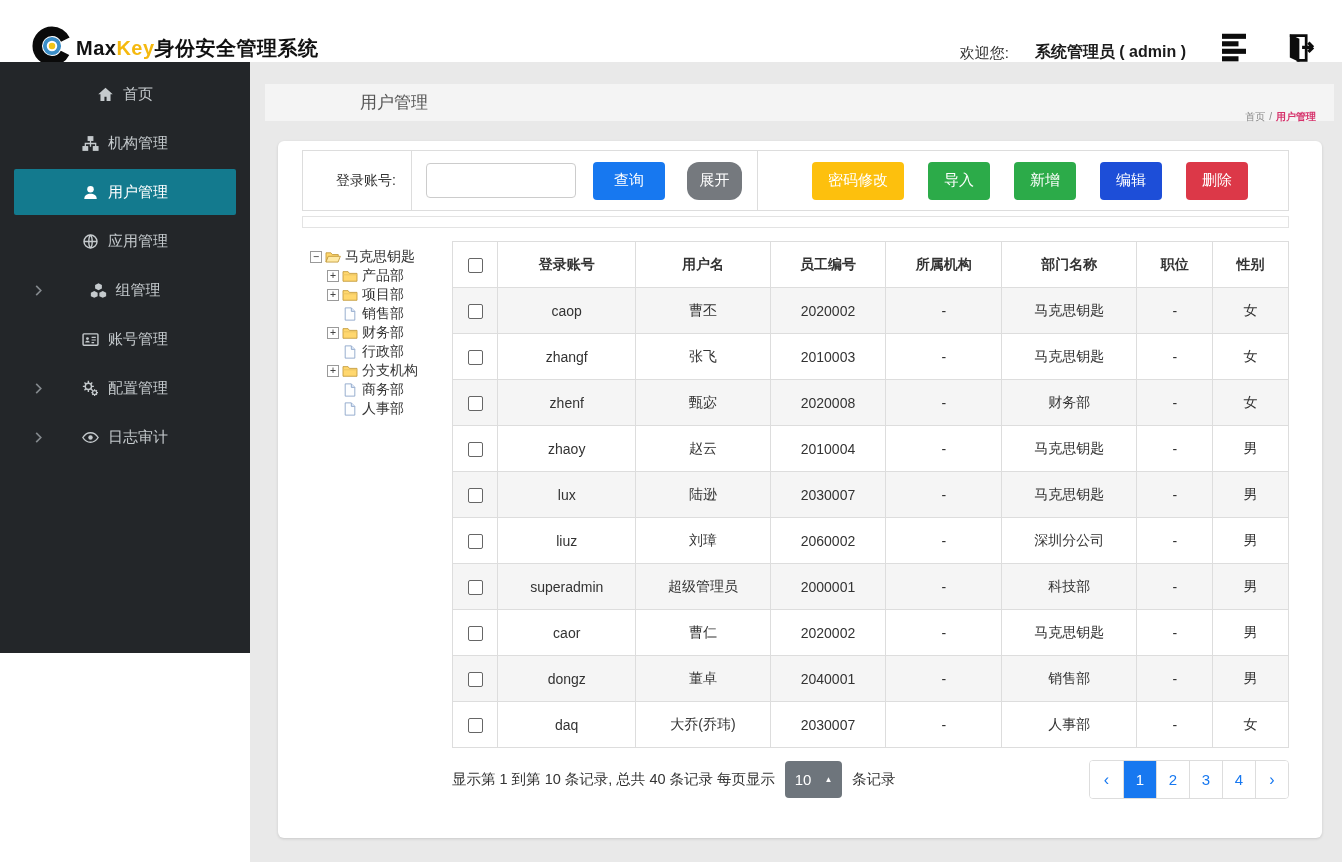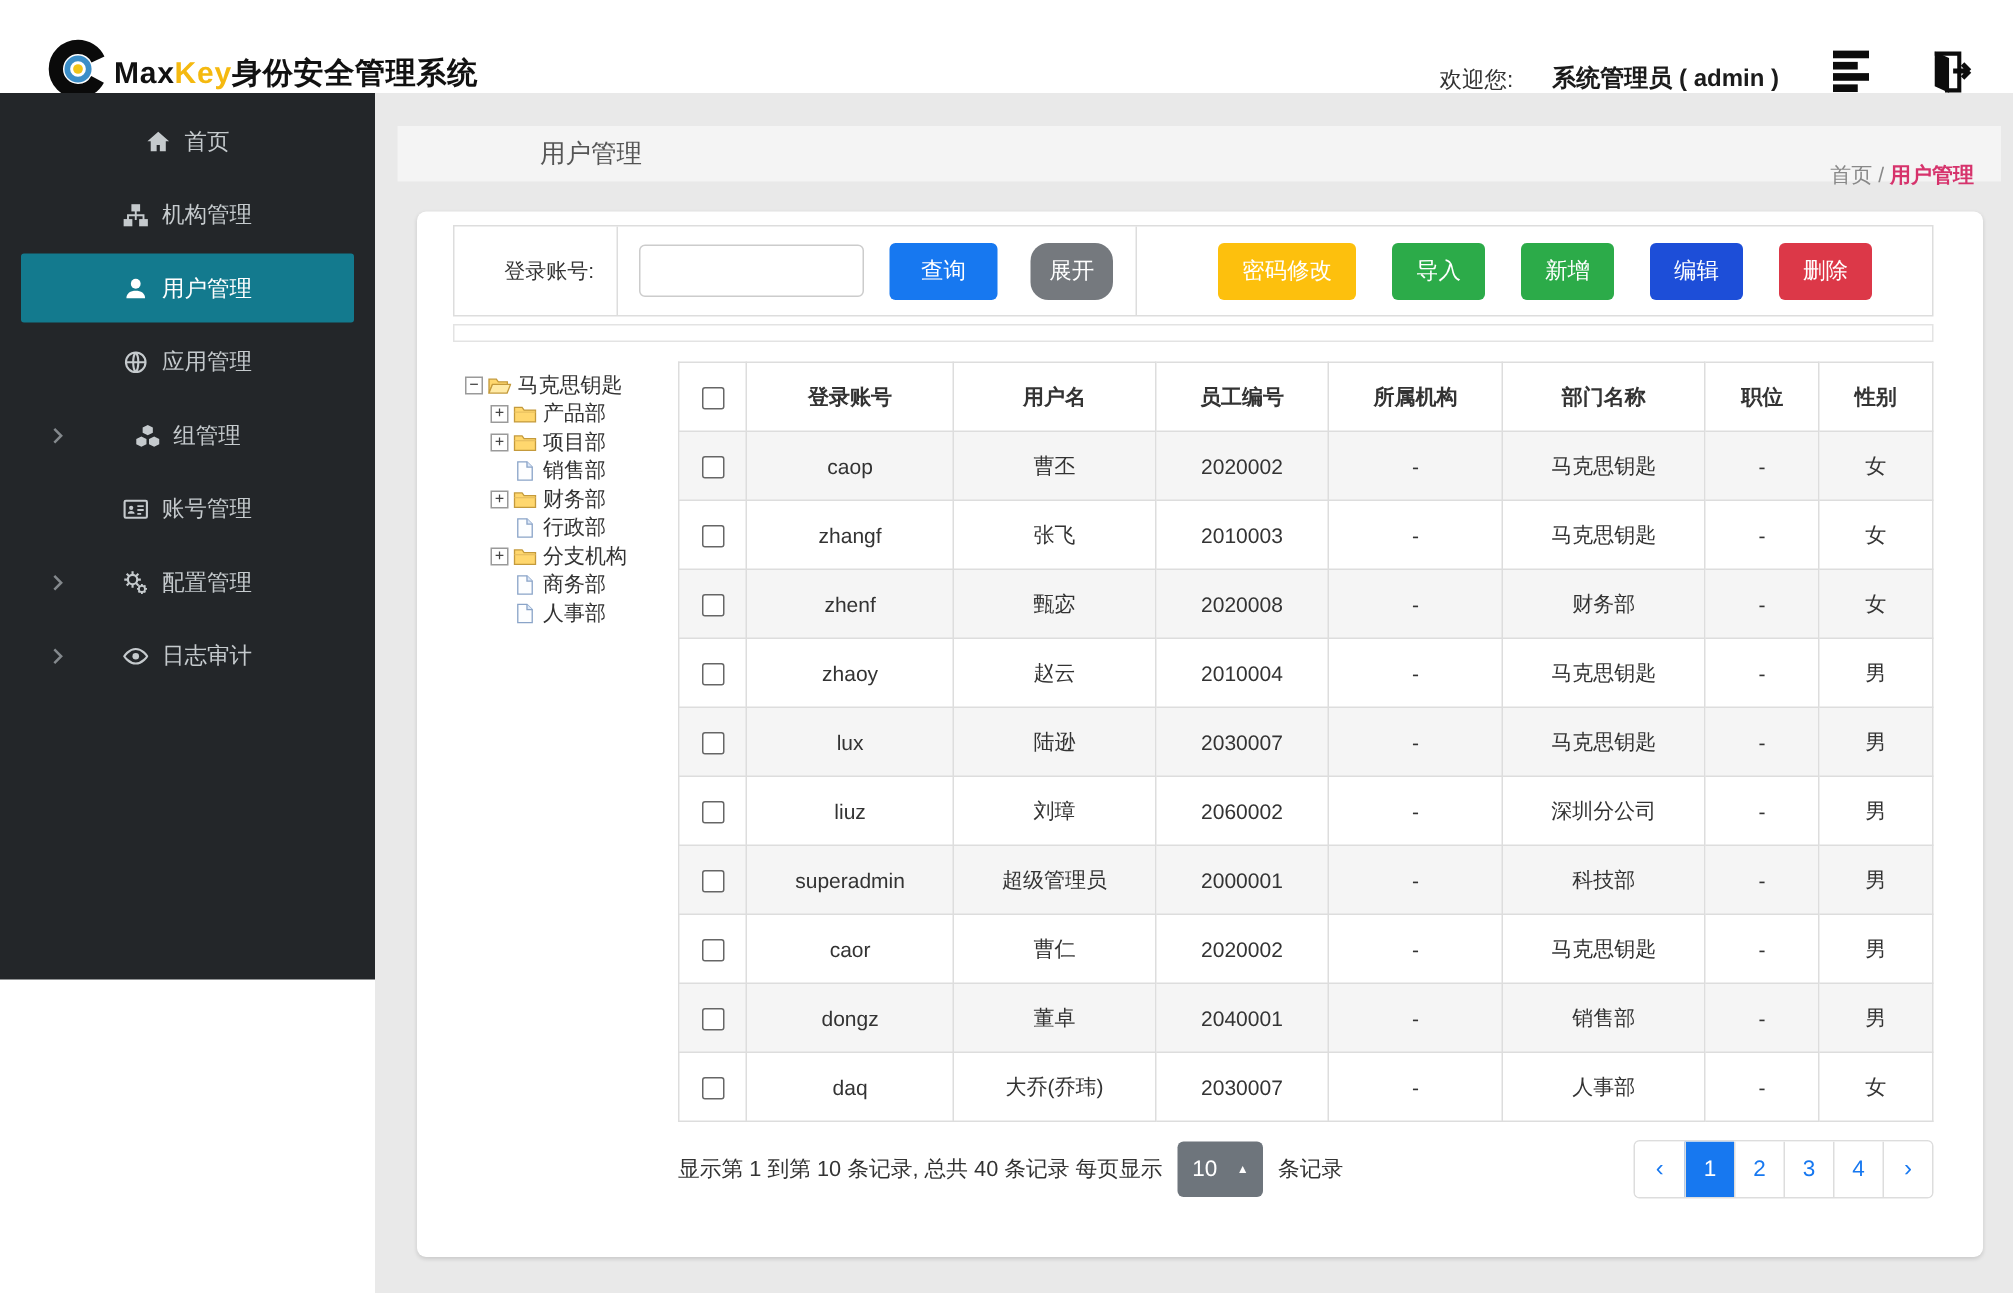--- a/index.html
+++ b/index.html
@@ -33,21 +33,21 @@
   .side-chevron{ position:absolute; left:19px; display:none; color:#84898d; }
   .side-chevron svg{ width:11px; height:11px; }
   .side-item.has-chevron .side-chevron{ display:inline-flex; }
   
   .content{ position:absolute; top:62px; left:250px; width:1092px; height:800px;
     background:#e9e9e9; }
   .title-bar{ margin:22px 8px 0 15px; height:37px; background:#f4f4f4;
     display:flex; align-items:center; justify-content:space-between;
     padding:0 18px 0 95px; }
   .page-title{ font-size:17px; color:#555; }
-  .breadcrumb{ font-size:14px;margin-top:28px; }
+  .breadcrumb{ font-size:10px;margin-top:28px; }
   .bc-home{ color:#888; cursor:pointer; }
   .bc-sep{ color:#888; margin:0 4px; }
   .bc-current{ color:#d6336c; font-weight:bold; }
   .panel{ margin:20px 20px 0 28px; background:#fff; border-radius:6px;
     box-shadow:0 1px 3px rgba(0,0,0,.14); padding:9px 33px 26px 24px; min-height:697px; }
   
   .filter-box{ border:1px solid #ddd; height:61px; display:flex; align-items:stretch; }
   .f-label-cell{ width:109px; border-right:1px solid #ddd; display:flex;
     align-items:center; justify-content:flex-end; padding-right:15px; font-size:14px; }
   .f-mid{ width:346px; border-right:1px solid #ddd; display:flex; align-items:center;

